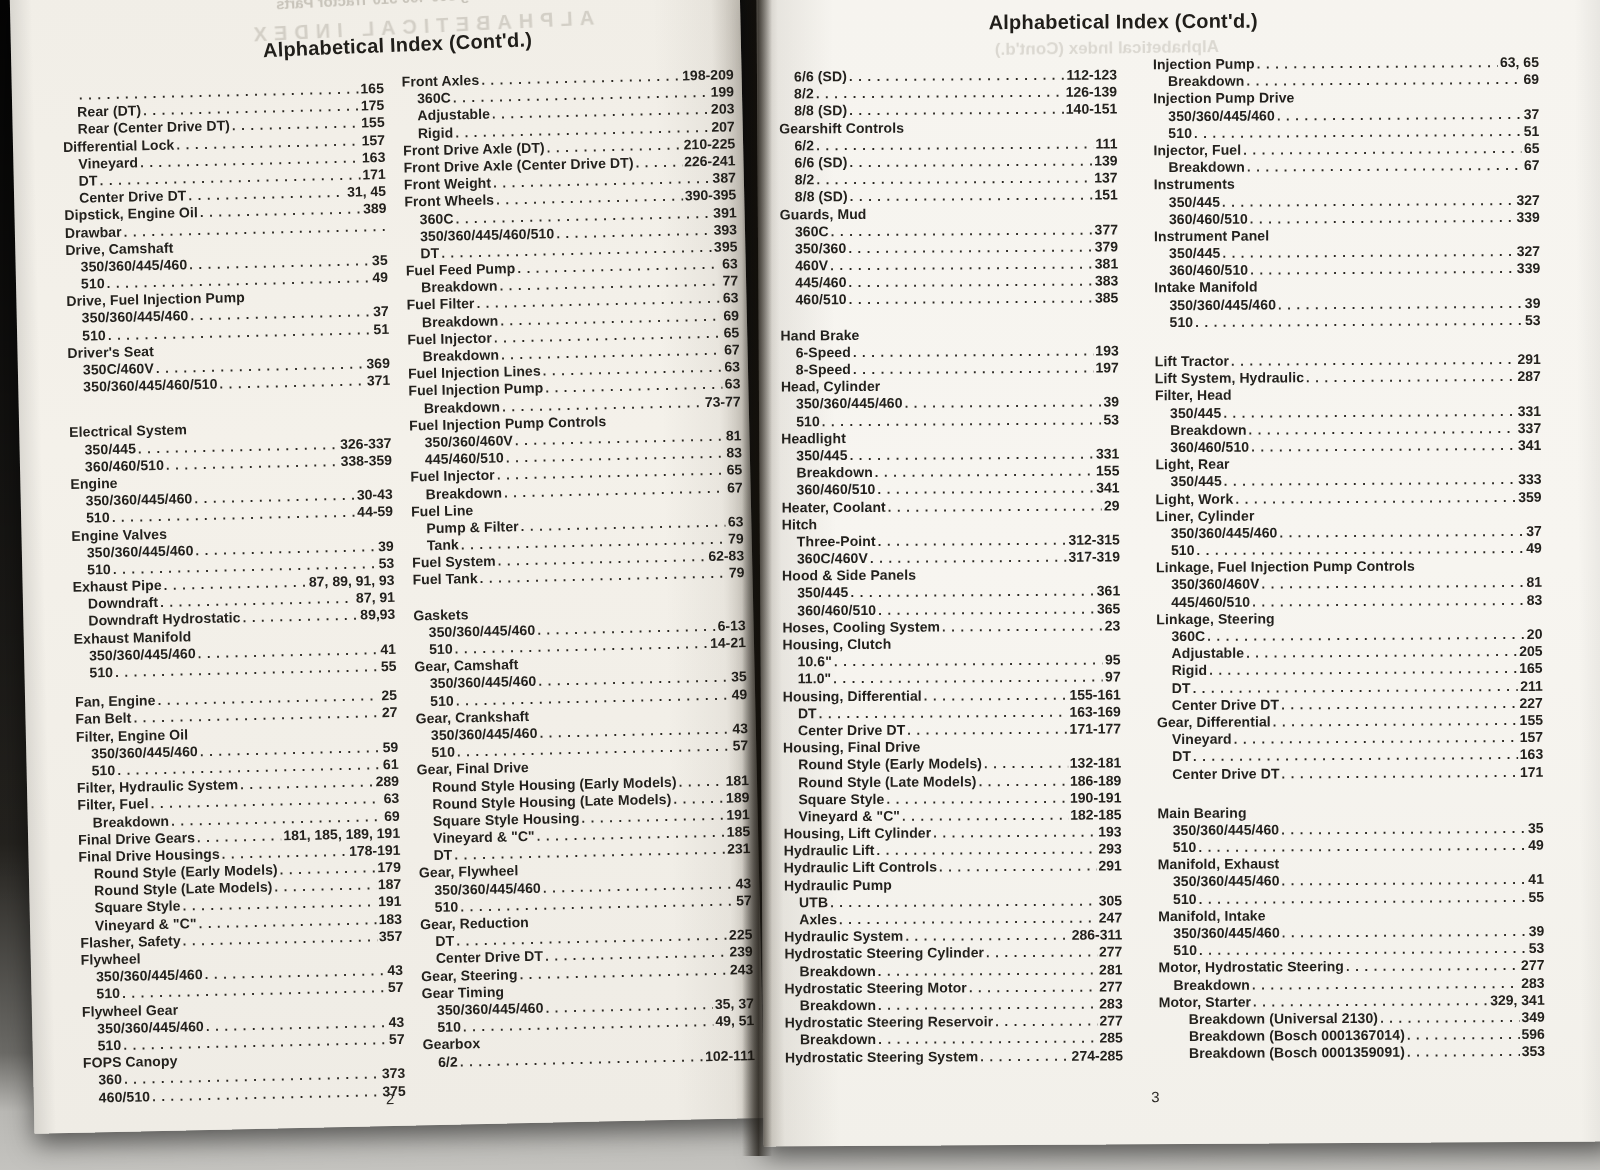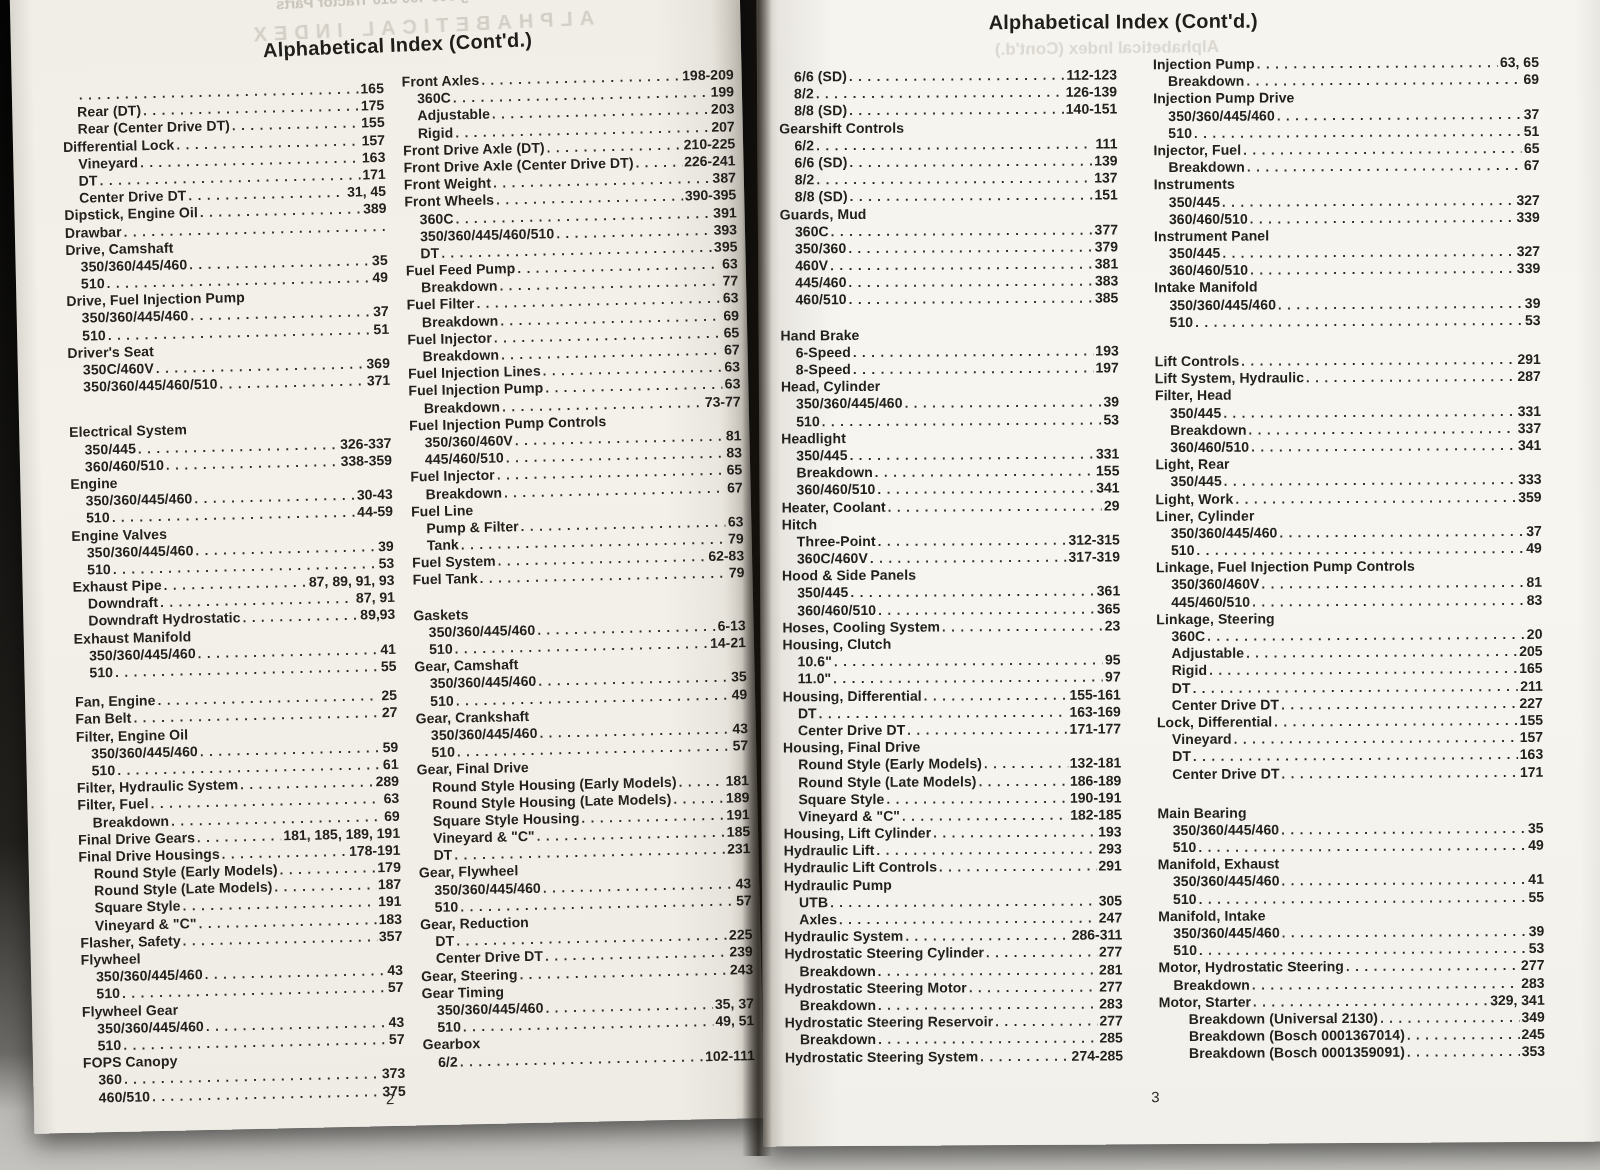--- a/index.html
+++ b/index.html
@@ -961,21 +961,21 @@
             <span class="leader"></span>
             <span class="p">39</span>
           </div>
           <div class="row ind1">
             <span class="t">510</span>
             <span class="leader"></span>
             <span class="p">53</span>
           </div>
           <div class="gap" style="height: 22px;"></div>
           <div class="row ind0">
-            <span class="t">Lift Controls</span>
+            <span class="t">Lift Tractor</span>
             <span class="leader"></span>
             <span class="p">291</span>
           </div>
           <div class="row ind0">
             <span class="t">Lift System, Hydraulic</span>
             <span class="leader"></span>
             <span class="p">287</span>
           </div>
           <div class="row ind0">
             <span class="t">Filter, Head</span>
@@ -1056,21 +1056,21 @@
             <span class="t">DT</span>
             <span class="leader"></span>
             <span class="p">211</span>
           </div>
           <div class="row ind1">
             <span class="t">Center Drive DT</span>
             <span class="leader"></span>
             <span class="p">227</span>
           </div>
           <div class="row ind0">
-            <span class="t">Lock, Differential</span>
+            <span class="t">Gear, Differential</span>
             <span class="leader"></span>
             <span class="p">155</span>
           </div>
           <div class="row ind1">
             <span class="t">Vineyard</span>
             <span class="leader"></span>
             <span class="p">157</span>
           </div>
           <div class="row ind1">
             <span class="t">DT</span>
@@ -1138,21 +1138,21 @@
             <span class="p">329, 341</span>
           </div>
           <div class="row ind2">
             <span class="t">Breakdown (Universal 2130)</span>
             <span class="leader"></span>
             <span class="p">349</span>
           </div>
           <div class="row ind2">
             <span class="t">Breakdown (Bosch 0001367014)</span>
             <span class="leader"></span>
-            <span class="p">245</span>
+            <span class="p">596</span>
           </div>
           <div class="row ind2">
             <span class="t">Breakdown (Bosch 0001359091)</span>
             <span class="leader"></span>
             <span class="p">353</span>
           </div>
         </div>
       <div class="pagenum pn-right">3</div>
     </div>
   </div>

